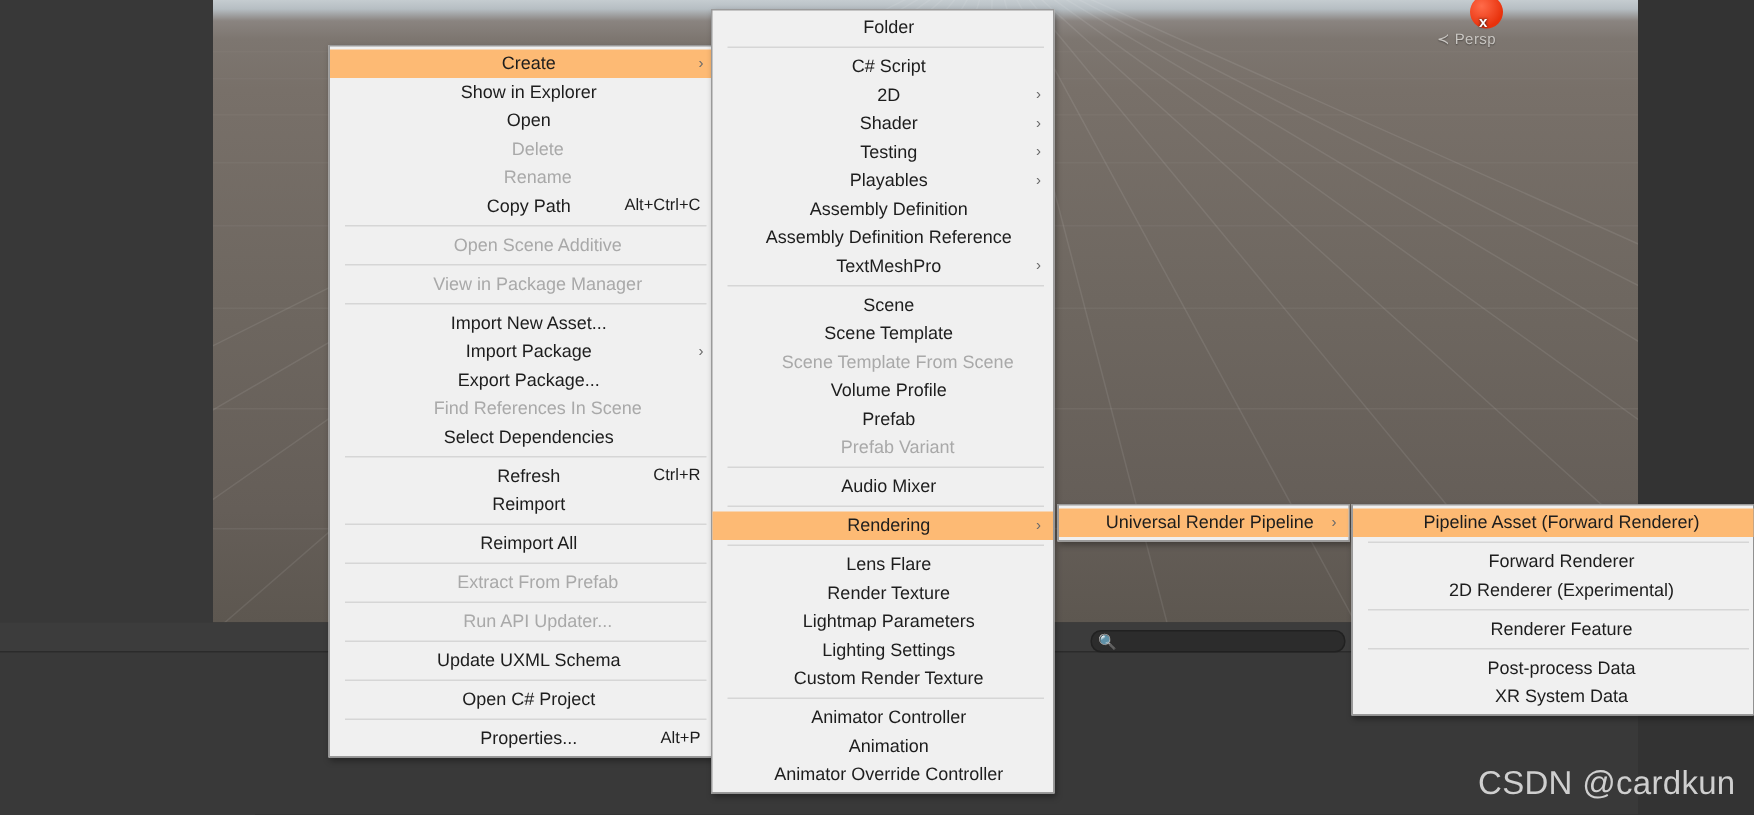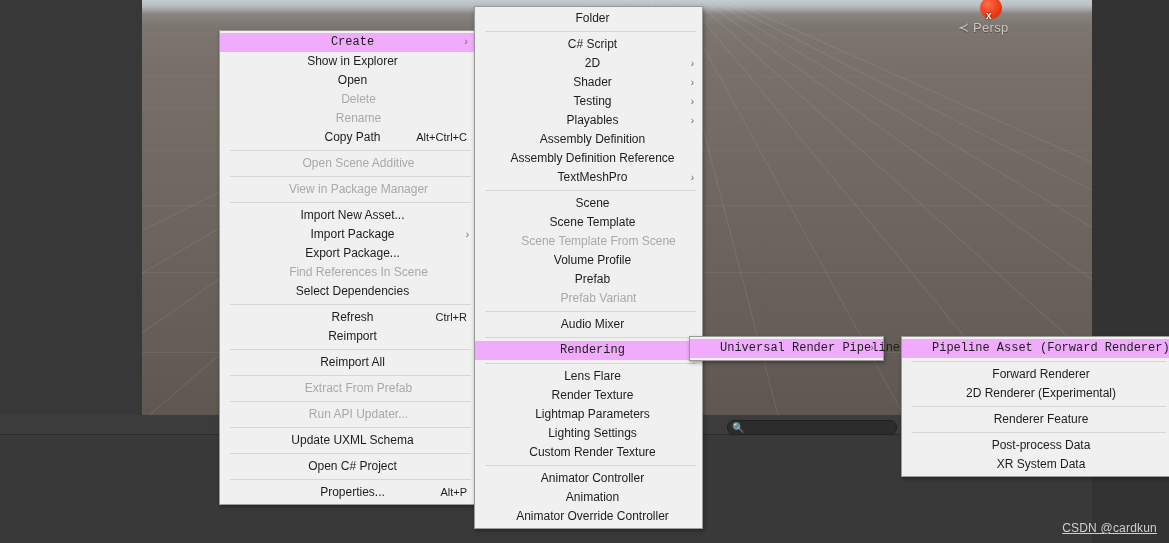--- a/index.html
+++ b/index.html
@@ -30,21 +30,21 @@
     position: absolute; left: 32px; top: 11px; width: 22px; height: 22px;
     border-radius: 50%; background: radial-gradient(circle at 35% 32%, #ff6b4a, #e8320c 70%);
   }
   .gz-axis-label {
     position: absolute; left: 38px; top: 24px;
     color: #ffffff; font-size: 10px; font-weight: bold;
     text-shadow: 0 0 2px #000;
   }
   .gz-persp {
     position: absolute; left: 10px; top: 34px;
-    color: #c9c6c2; font-size: 13px; letter-spacing: .3px;
+    color: #c9c6c2; font-size: 10px; letter-spacing: .3px;
     text-shadow: 0 1px 1px rgba(0,0,0,.4);
   }
 
   
   .project-window {
     position: absolute; left: 0; top: 415px; width: 1092px; height: 128px;
     background: #393939;
   }
   .project-toolbar {
     position: absolute; left: 0; top: 0; width: 1092px; height: 20px; background: #3c3c3c;
@@ -53,21 +53,21 @@
   .search-field {
     position: absolute; left: 727px; top: 420px; width: 170px; height: 15px;
     background: #2c2c2c; border-radius: 7px; border: 1px solid #212121;
   }
   .search-glyph {
     position: absolute; left: 4px; top: 1px; color: #8d8d8d; font-size: 10px;
   }
 
   .watermark {
     position: absolute; right: 12px; bottom: 8px;
-    color: #cfcfcf; font-size: 12px; letter-spacing: .2px; text-decoration: underline;
+    color: #cfcfcf; font-size: 22px; letter-spacing: .2px;
   }
 
   
   .menu {
     position: absolute;
     background: #f0f0f0;
     border: 1px solid #9a9a9a;
     box-shadow: 1px 2px 4px rgba(0,0,0,.35);
     font-size: 12px;
     color: #1c1c1c;
@@ -77,21 +77,21 @@
     position: relative;
     height: 19px;
     line-height: 19px;
     padding-left: 30px;
     padding-right: 22px;
     white-space: nowrap;
     color: #1d1d1d;
     text-align: center;
   }
   .menu-item.disabled { color: #a9a9a9; margin-left: 12px; }
-  .menu-item.highlight { background: #f0abfc; font-family: Liberation Mono, monospace; }
+  .menu-item.highlight { background: #fdba74; }
   .menu-item .shortcut {
     position: absolute; right: 10px; top: 0; color: #1d1d1d; font-size: 11px; margin-left: 22px;
   }
   .menu-item .arrow {
     position: absolute; right: 8px; top: 0;
     font-size: 10px; color: #6a6a6a;
   }
   .menu-sep {
     height: 1px; background: #d6d6d6; margin: 3px 6px 3px 10px;
   }
@@ -212,21 +212,21 @@
       <div class="menu-item"><span>Render Texture</span></div>
       <div class="menu-item"><span>Lightmap Parameters</span></div>
       <div class="menu-item"><span>Lighting Settings</span></div>
       <div class="menu-item"><span>Custom Render Texture</span></div>
       <div class="menu-sep"></div>
       <div class="menu-item"><span>Animator Controller</span></div>
       <div class="menu-item"><span>Animation</span></div>
       <div class="menu-item"><span>Animator Override Controller</span></div>
     </div>
 
-  <div class="menu" id="menu-rendering" style="left:689px; top:336px; width:195px;">
+  <div class="menu" id="menu-rendering" style="left:705px; top:336px; width:195px;">
       <div class="menu-item highlight"><span>Universal Render Pipeline</span><span class="arrow">›</span></div>
     </div>
 
   <div class="menu" id="menu-urp" style="left:901px; top:336px; width:272px;">
       <div class="menu-item highlight"><span>Pipeline Asset (Forward Renderer)</span></div>
       <div class="menu-sep"></div>
       <div class="menu-item"><span>Forward Renderer</span></div>
       <div class="menu-item"><span>2D Renderer (Experimental)</span></div>
       <div class="menu-sep"></div>
       <div class="menu-item"><span>Renderer Feature</span></div>

